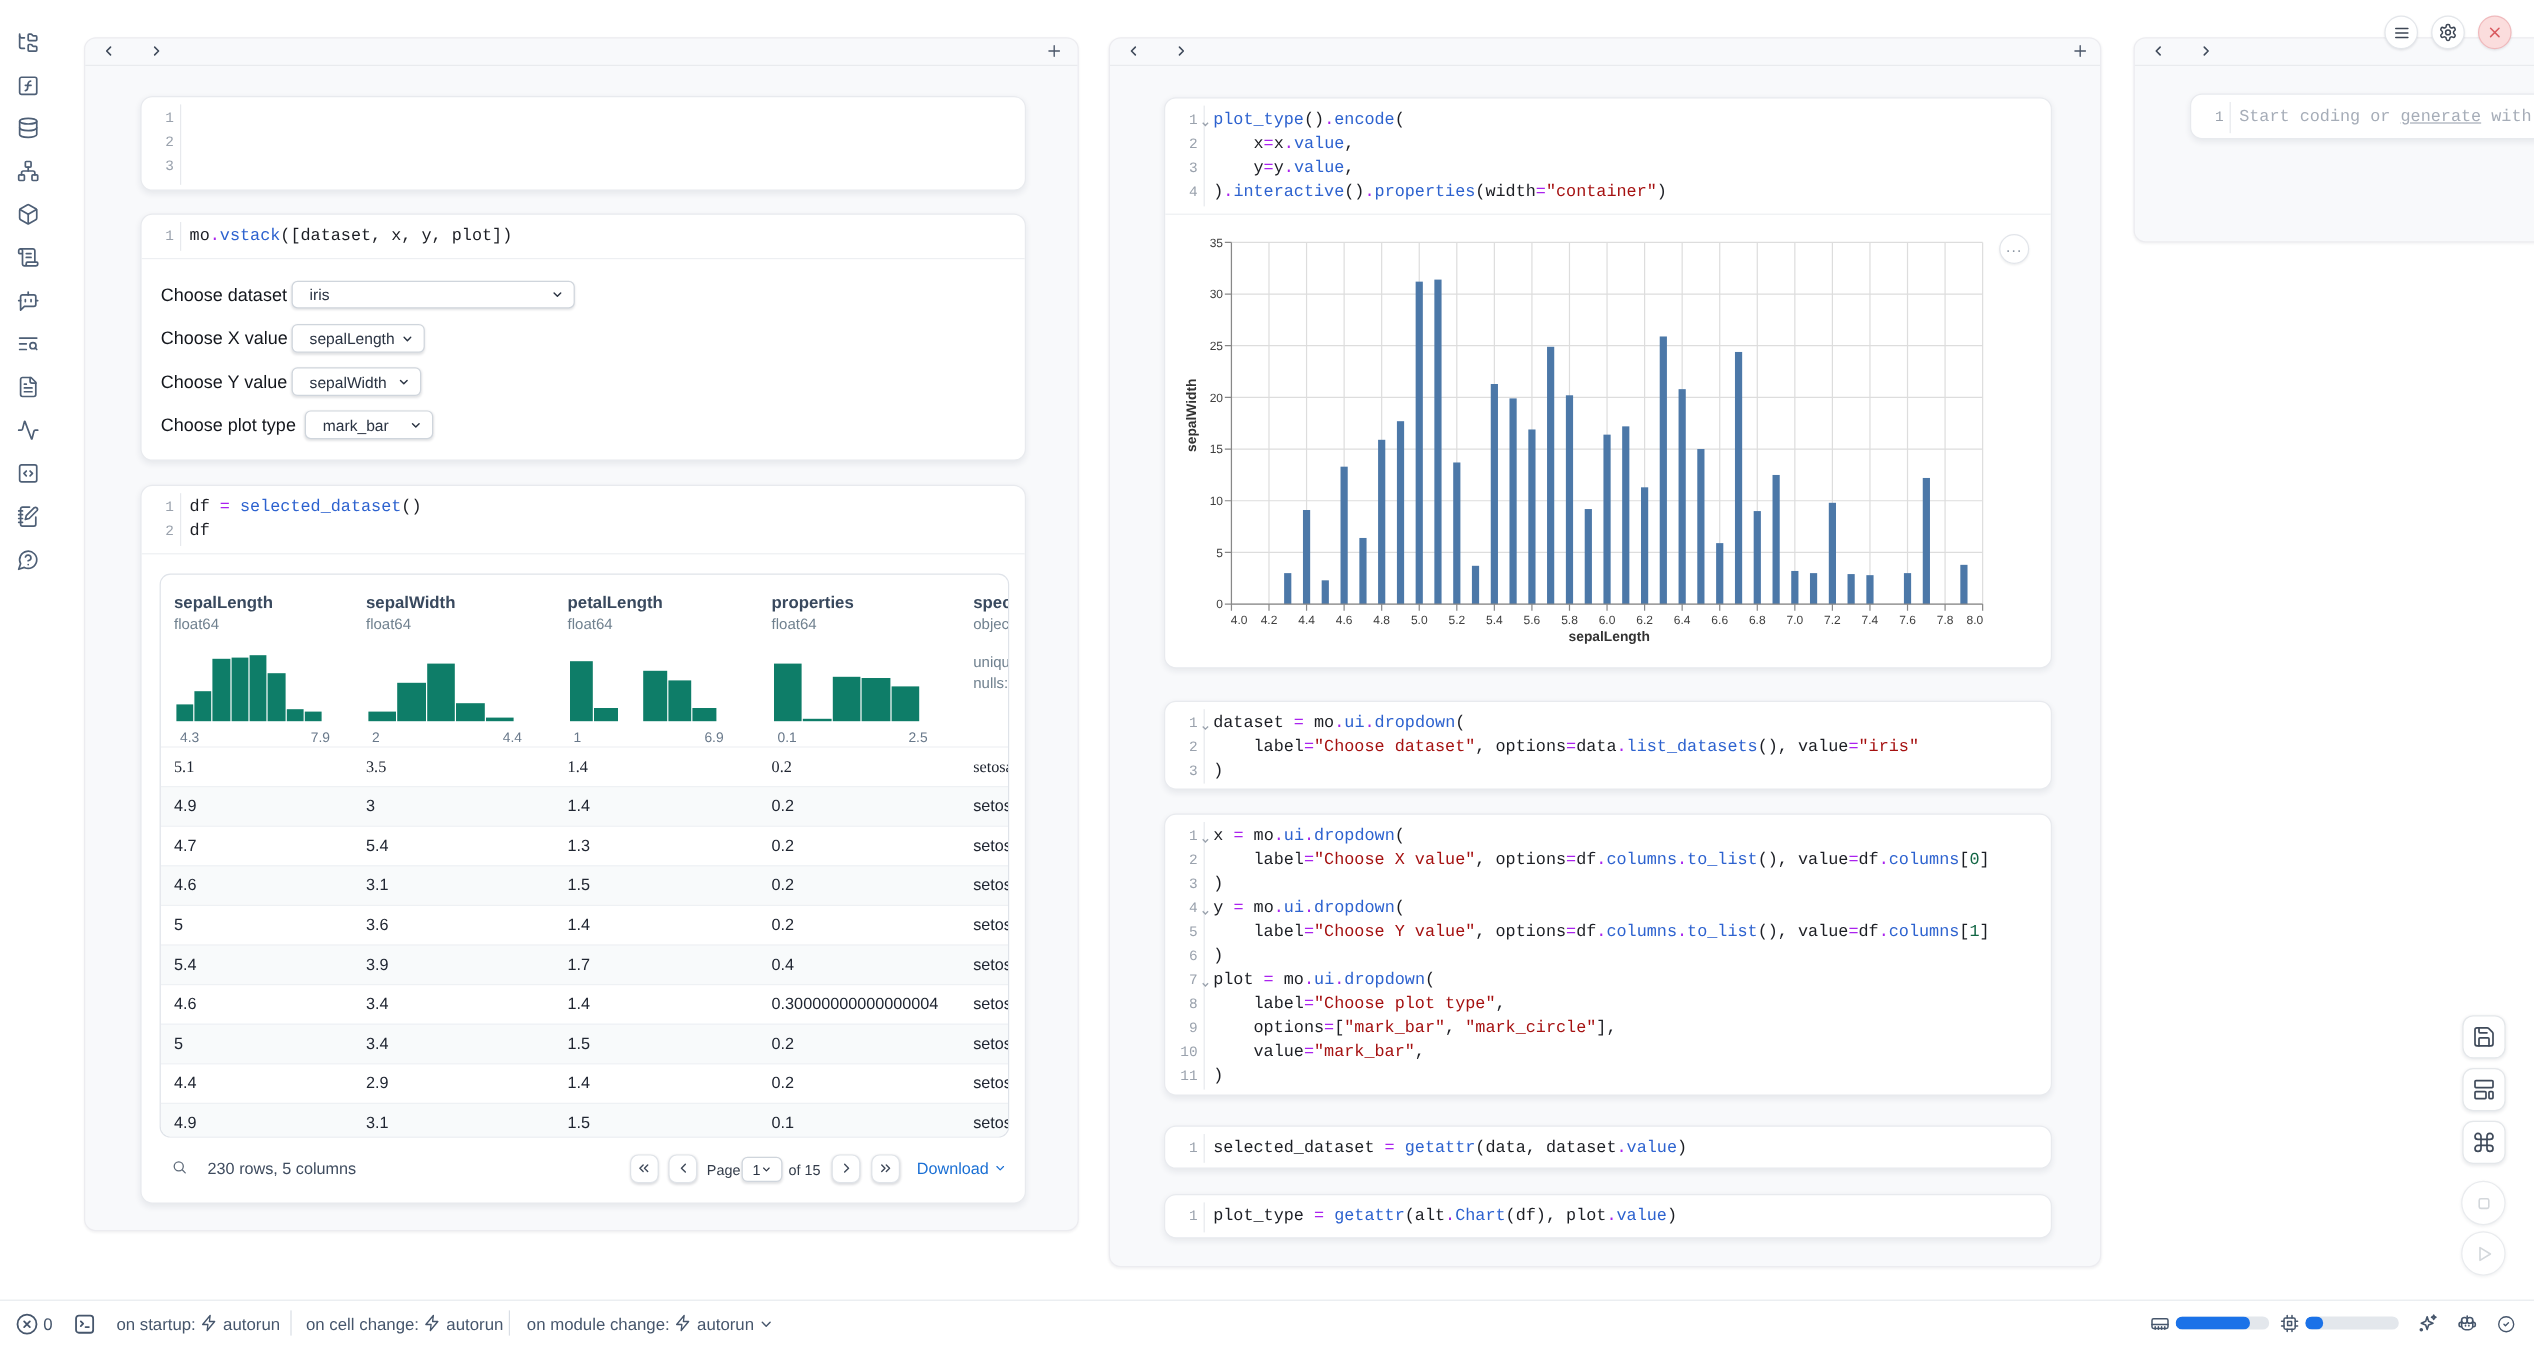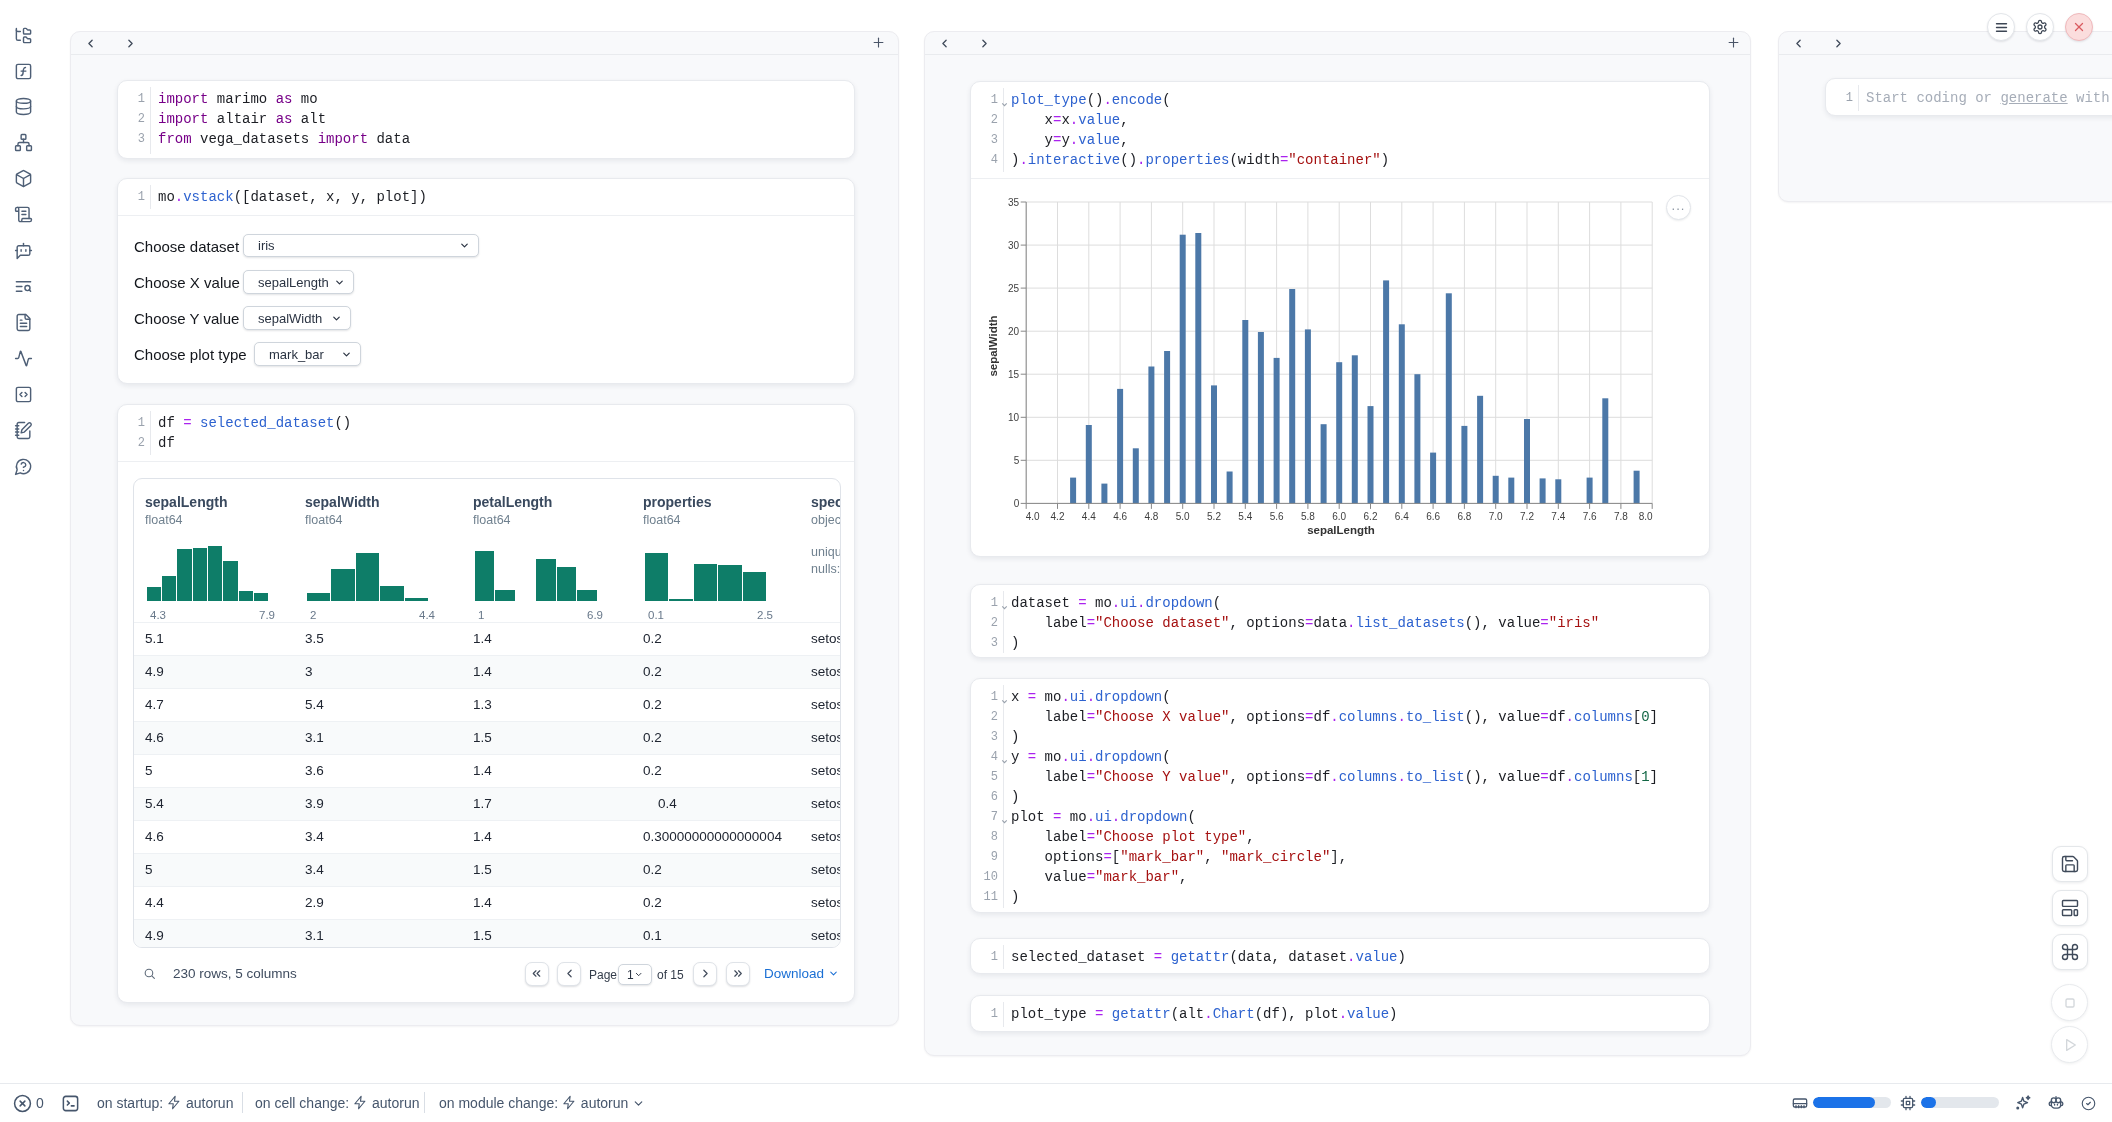--- a/index.html
+++ b/index.html
@@ -136,23 +136,20 @@
       <path d="M12 5v14"></path>
       <path d="M5 12h14"></path>
     </svg></div>
 <div class="abs" style="left:1726px;top:35px;"><svg width="15" height="15" viewBox="0 0 24 24" fill="none" stroke="#4a5568" stroke-width="1.8" stroke-linecap="round" stroke-linejoin="round" style="">
       <path d="M12 5v14"></path>
       <path d="M5 12h14"></path>
     </svg></div>
 <div class="cell" style="left:117px;top:80px;width:738px;height:79px">
     <div class="nums">1<br>2<br>3</div>
     <div class="gl" style="top:6px;height:67px"></div>
-    <pre class="code"><span class="k">import</span> marimo <span class="k">as</span> mo
-<span class="k">import</span> altair <span class="k">as</span> alt
-<span class="k">from</span> vega_datasets <span class="k">import</span> data</pre>
   </div>
 <div class="cell" style="left:117px;top:178px;width:738px;height:206px">
     <div class="nums">1</div>
     <div class="gl" style="top:6px;height:24px"></div>
     <pre class="code">mo<span class="o">.</span><span class="f">vstack</span>([dataset, x, y, plot])</pre>
     <div class="cdiv" style="top:36px"></div>
     <div class="lbl" style="left:16px;top:59px">Choose dataset</div>
     <div class="sel" style="left:125px;top:55px;width:236px;height:23px">iris<svg width="11" height="11" viewBox="0 0 24 24" fill="none" stroke="#2a3342" stroke-width="2.6" stroke-linecap="round" stroke-linejoin="round" style="">
         <path d="M6 9l6 6 6-6"></path>
       </svg></div>
@@ -212,21 +209,21 @@
       <div class="hb" style="left:443.0px;width:19.5px;top:111.0px;height:11.0px"></div>
       <div class="hlbl" style="left:344px;top:130px">1</div>
       <div class="hlbl" style="left:340px;top:130px;width:129px;text-align:right">6.9</div>
       <div class="hb" style="left:510.5px;width:23.6px;top:73.5px;height:48.5px"></div>
       <div class="hb" style="left:535.1px;width:23.6px;top:120.3px;height:1.7px"></div>
       <div class="hb" style="left:559.7px;width:23.6px;top:85.0px;height:37.0px"></div>
       <div class="hb" style="left:584.3px;width:23.6px;top:86.0px;height:36.0px"></div>
       <div class="hb" style="left:608.9px;width:23.6px;top:93.0px;height:29.0px"></div>
       <div class="hlbl" style="left:514px;top:130px">0.1</div>
       <div class="hlbl" style="left:510px;top:130px;width:129px;text-align:right">2.5</div>
-      <div class="trow" style="top:143px;">
+      <div class="trow" style="top:143px;font-family:Liberation Serif, serif;">
         <span class="tv" style="left:11px">5.1</span>
         <span class="tv" style="left:171px">3.5</span>
         <span class="tv" style="left:339px">1.4</span>
         <span class="tv" style="left:509px">0.2</span>
         <span class="tv" style="left:677px">setosa</span>
       </div>
       <div class="trow" style="top:176px;background:#f8fafb;">
         <span class="tv" style="left:11px">4.9</span>
         <span class="tv" style="left:171px">3</span>
         <span class="tv" style="left:339px">1.4</span>
@@ -251,21 +248,21 @@
         <span class="tv" style="left:11px">5</span>
         <span class="tv" style="left:171px">3.6</span>
         <span class="tv" style="left:339px">1.4</span>
         <span class="tv" style="left:509px">0.2</span>
         <span class="tv" style="left:677px">setosa</span>
       </div>
       <div class="trow" style="top:308px;background:#f8fafb;">
         <span class="tv" style="left:11px">5.4</span>
         <span class="tv" style="left:171px">3.9</span>
         <span class="tv" style="left:339px">1.7</span>
-        <span class="tv" style="left:524px">0.4</span>
+        <span class="tv" style="left:509px">0.4</span>
         <span class="tv" style="left:677px">setosa</span>
       </div>
       <div class="trow" style="top:341px;">
         <span class="tv" style="left:11px">4.6</span>
         <span class="tv" style="left:171px">3.4</span>
         <span class="tv" style="left:339px">1.4</span>
         <span class="tv" style="left:509px">0.30000000000000004</span>
         <span class="tv" style="left:677px">setosa</span>
       </div>
       <div class="trow" style="top:374px;background:#f8fafb;">

